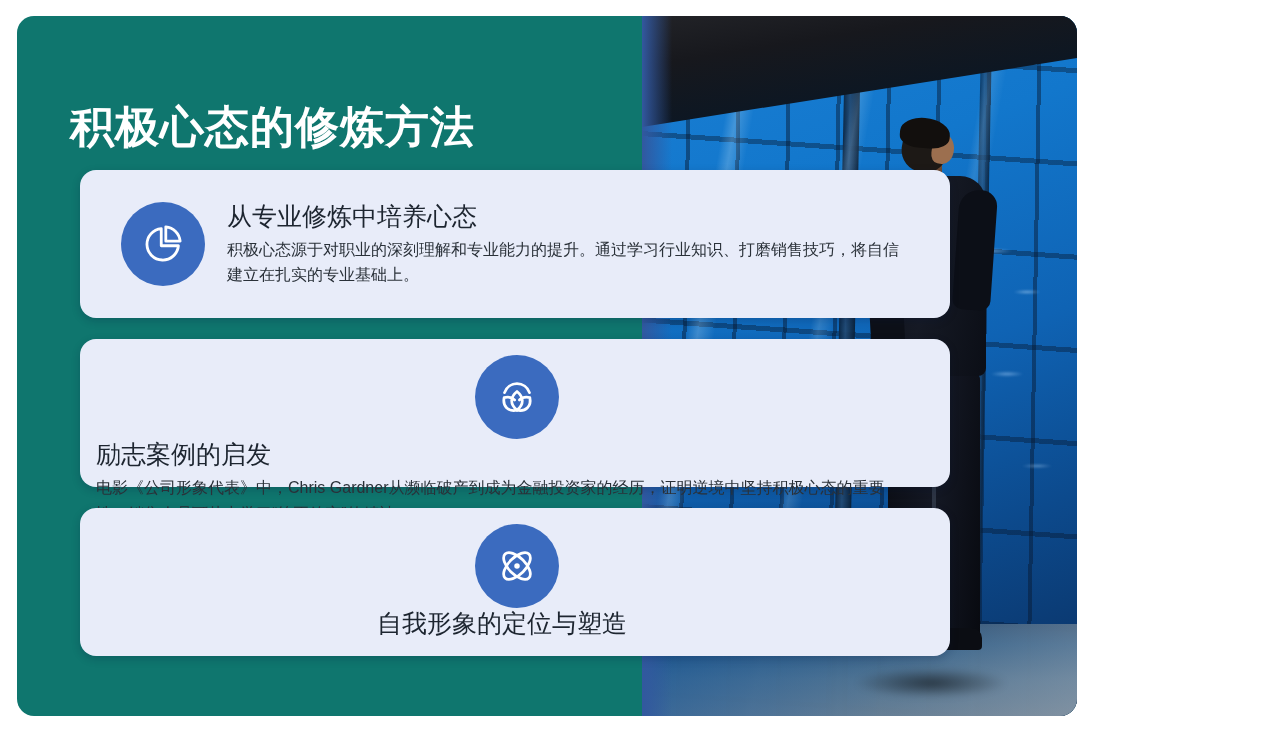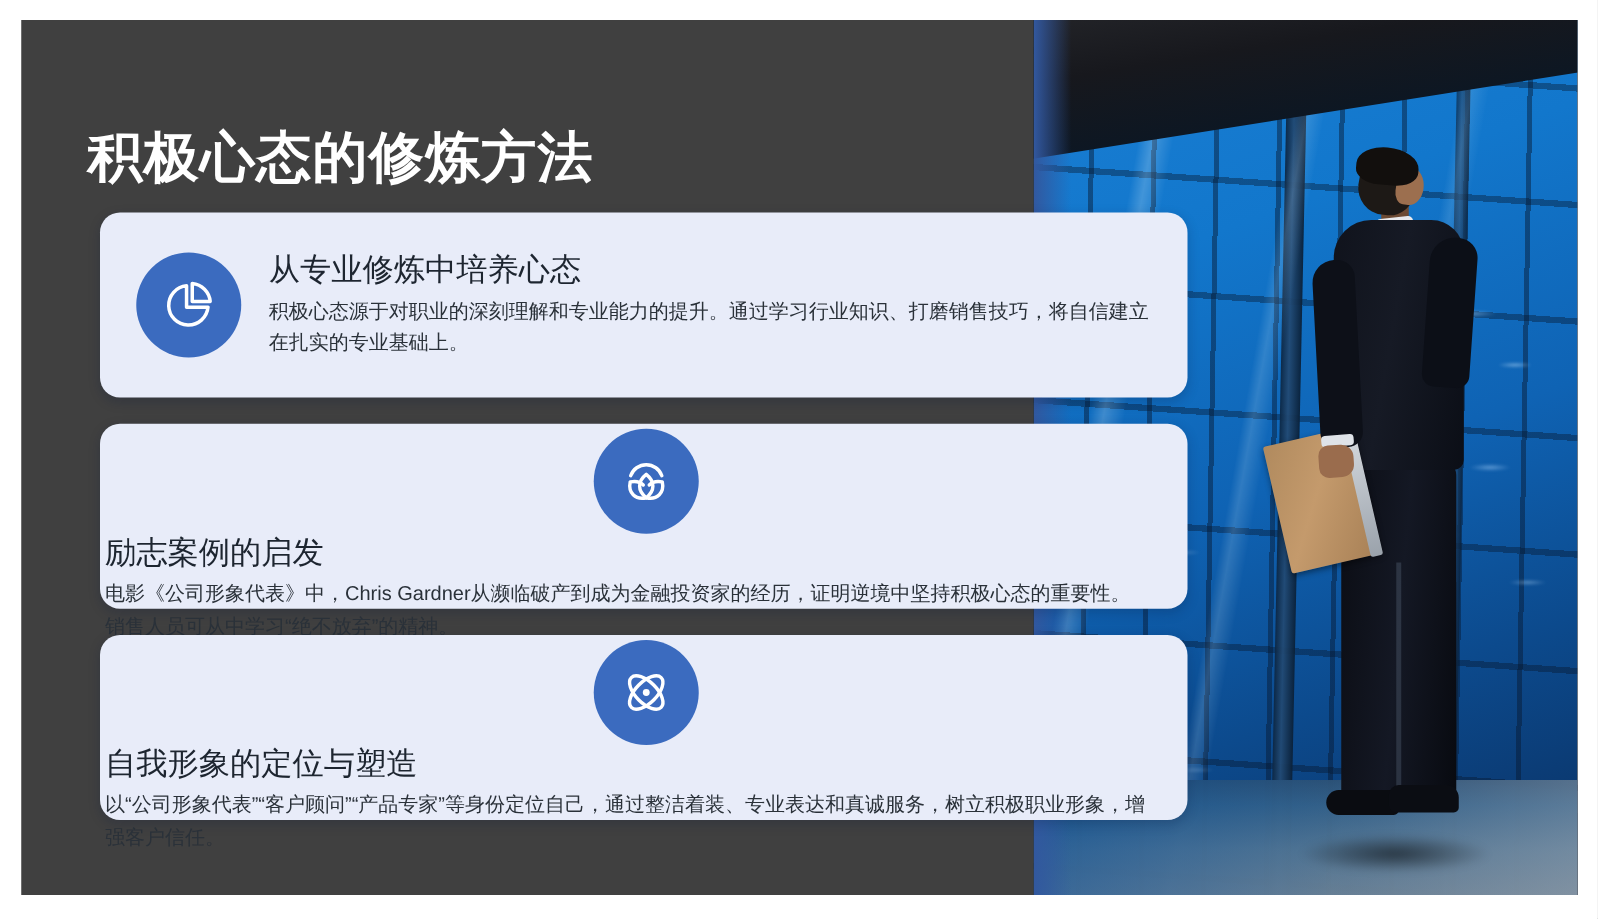--- a/index.html
+++ b/index.html
@@ -21,24 +21,25 @@
     width: 1278px;
     height: 735px;
     background: #ffffff;
   }
 
   
   .slide {
     position: absolute;
     left: 17px;
     top: 16px;
-    width: 1245px;
+    width: 1060px;
     height: 700px;
-    background: #404040;
+    background: #0f766e;
     overflow: hidden;
+    border-radius: 17px;
   }
 
   
   .photo {
     position: absolute;
     right: 0;
     top: 0;
     width: 435px;
     height: 700px;
     overflow: hidden;
@@ -284,21 +285,21 @@
 
   .card {
     position: relative;
     width: 870px;
     background: #e8ecf9;
     border-radius: 16px;
     box-shadow: 0 3px 9px rgba(10,25,60,.22);
     margin-bottom: 21px;
     display: flex;
     align-items: center;
-    padding: 4px;
+    padding: 16px;
     box-sizing: border-box;
   }
   .card-1 { height: 148px; }
   .card-2 { height: 148px; flex-direction: column; }
   .card-3 { height: 148px; flex-direction: column; }
 
   .card-icon-wrap {
     flex: 0 0 auto;
     width: 84px;
     height: 84px;
@@ -403,19 +404,18 @@
       <div class="card card-3">
         <div class="card-icon-wrap">
           <svg width="44" height="44" viewBox="0 0 24 24" fill="none" stroke="#ffffff" stroke-width="1.5" stroke-linecap="round" stroke-linejoin="round">
             <ellipse cx="12" cy="12" rx="9.2" ry="4.6" transform="rotate(45 12 12)"></ellipse>
             <ellipse cx="12" cy="12" rx="9.2" ry="4.6" transform="rotate(-45 12 12)"></ellipse>
             <circle cx="12" cy="12" r="1.5" fill="#ffffff" stroke="none"></circle>
           </svg>
         </div>
         <div class="card-text">
           <div class="card-title">自我形象的定位与塑造</div>
-          <div class="card-desc">以“公司形象代表”“客户顾问”“产品专家”等身份定位自己，通过整洁着装、专业表达和真诚服务，树立积极职业形象，增强客户信任。</div>
         </div>
       </div>
 
     </div>
   </div>
 </div>
 
 </body></html>

